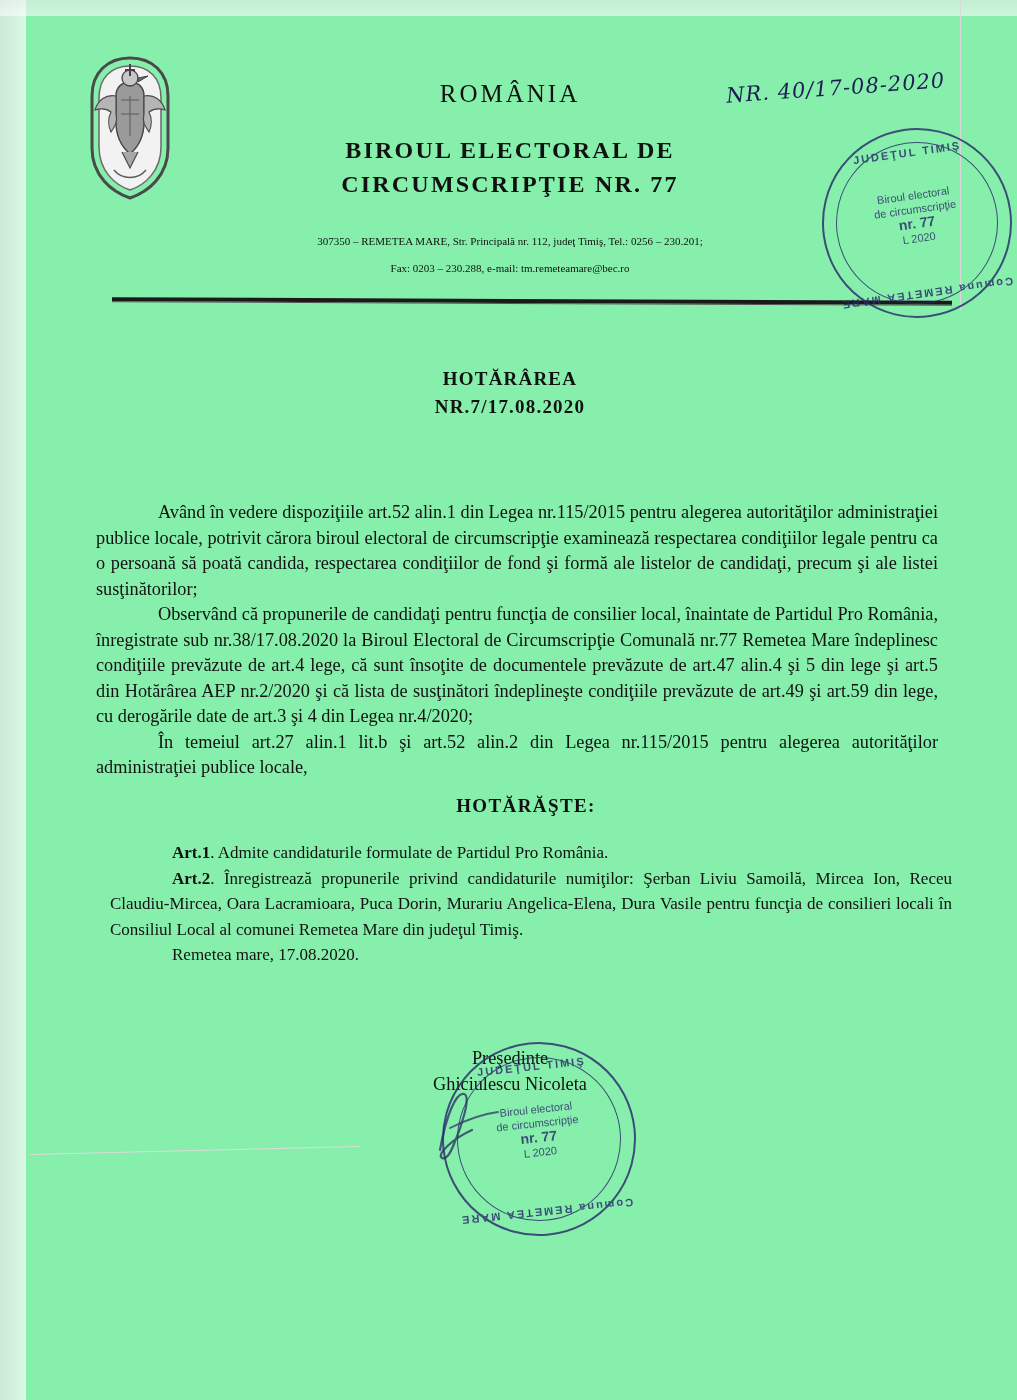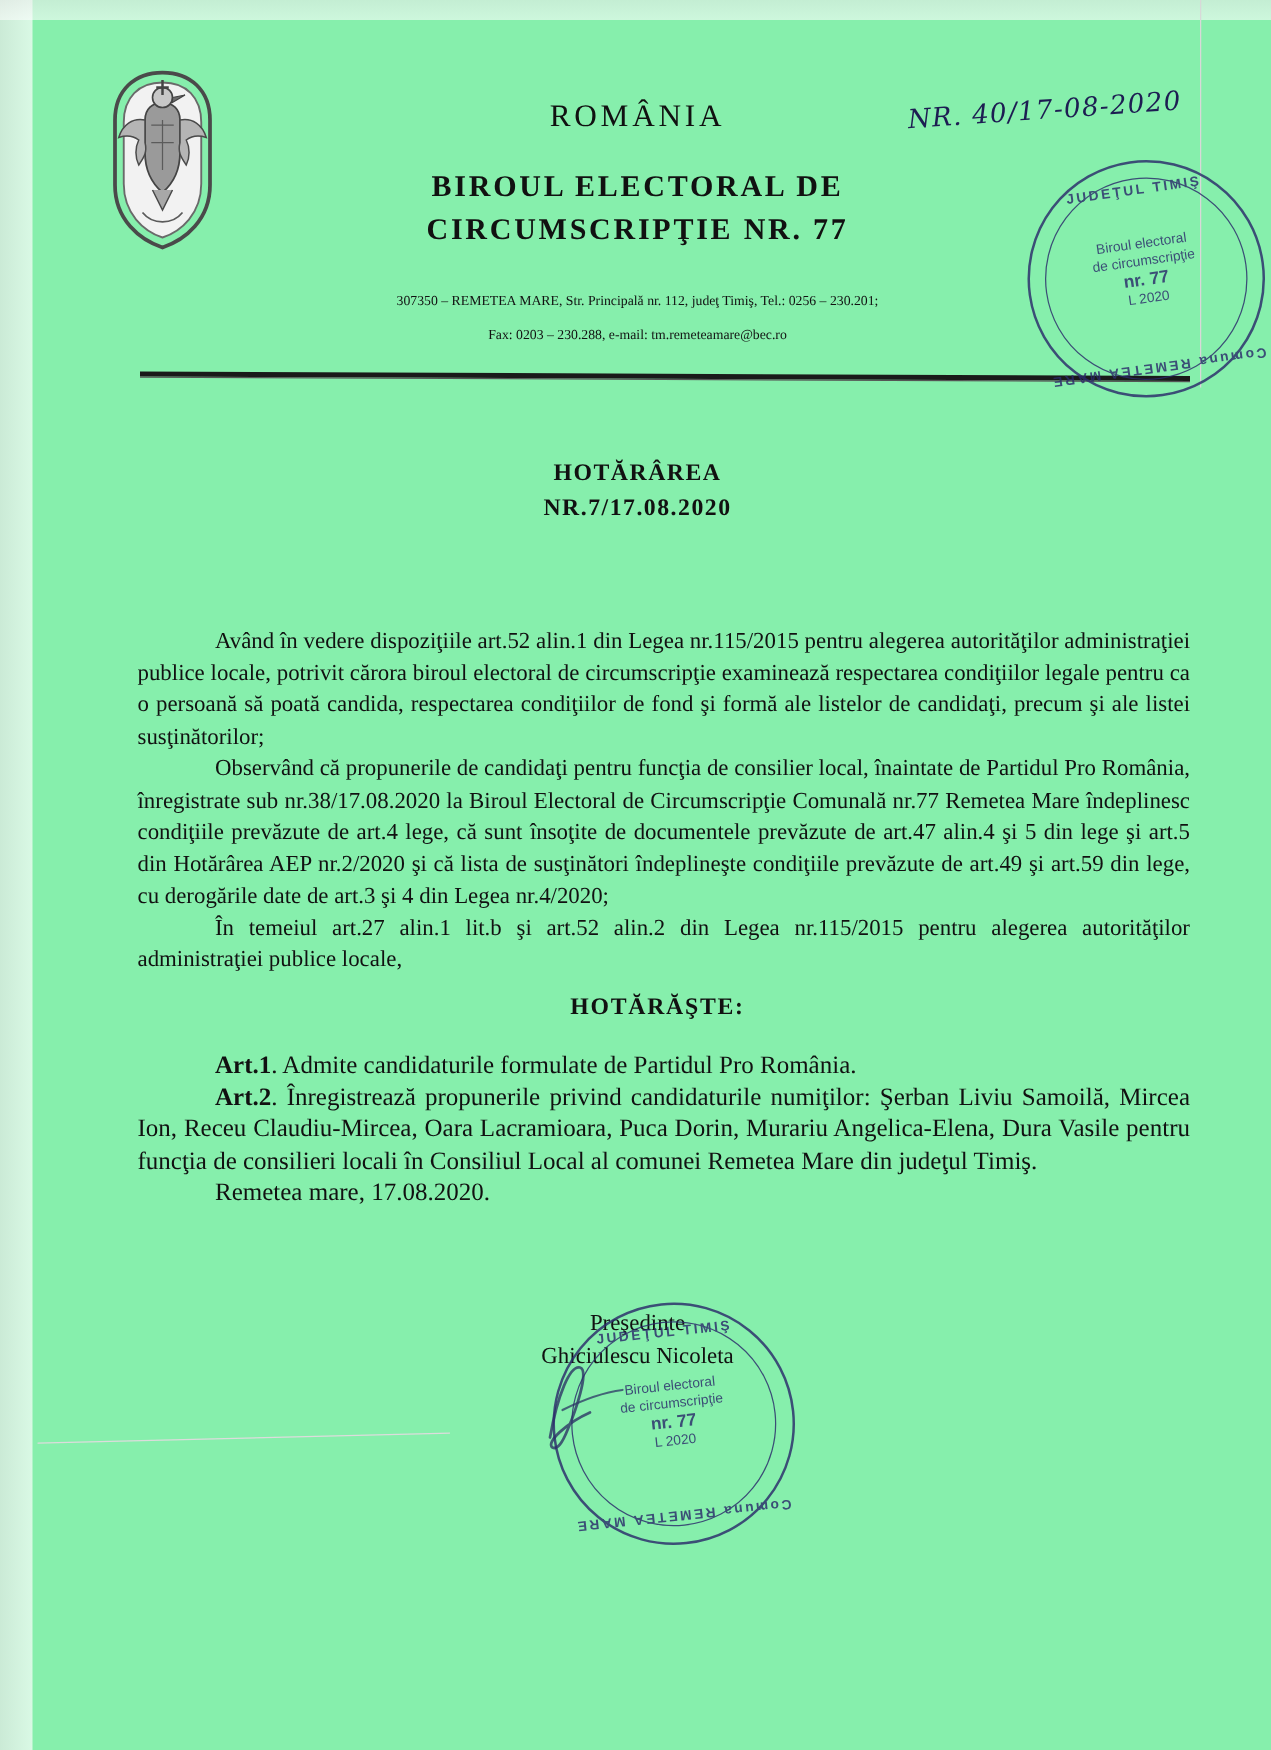--- a/index.html
+++ b/index.html
@@ -191,21 +191,21 @@
     width: 600px;
     text-align: center;
     font-size: 19px;
     font-weight: bold;
     letter-spacing: 1.2px;
     line-height: 28px;
   }
 
   .body-block {
     position: absolute;
-    left: 110px;
+    left: 96px;
     top: 500px;
     width: 842px;
     font-size: 18.3px;
     line-height: 25.5px;
     text-align: justify;
   }
   .body-block p {
     margin: 0;
     text-indent: 62px;
   }
@@ -217,21 +217,21 @@
     text-align: center;
     font-size: 19px;
     font-weight: bold;
     letter-spacing: 1.4px;
   }
   .articles {
     position: absolute;
     left: 110px;
     top: 840px;
     width: 842px;
-    font-size: 20px;
+    font-size: 17px;
     line-height: 25.5px;
     text-align: justify;
   }
   .articles p {
     margin: 0;
     text-indent: 62px;
   }
   .articles .no-indent { text-indent: 62px; }
   .sign-block {
     position: absolute;

